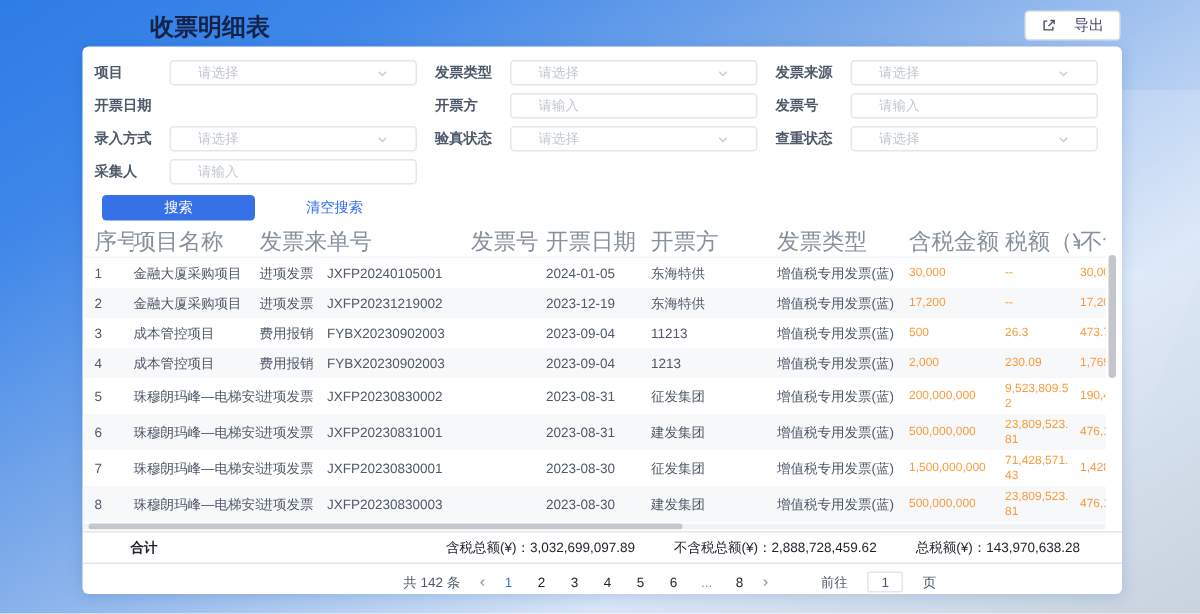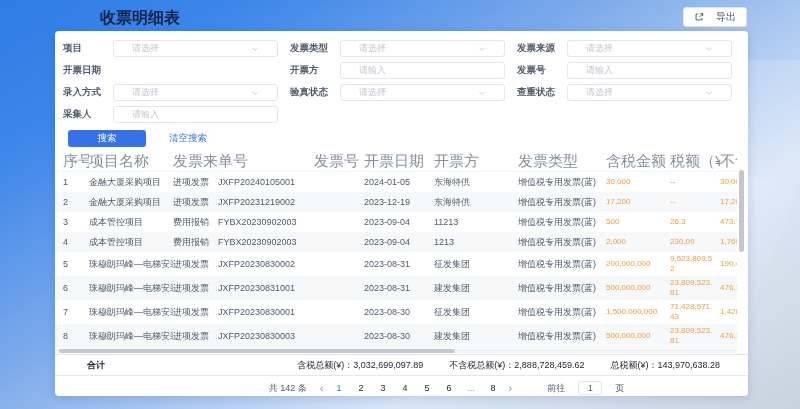--- a/index.html
+++ b/index.html
@@ -26,22 +26,22 @@
   .f-label { width:42px; text-align:left; margin-right:8px; font-size:9.5px; color:#4E5969; flex-shrink:0; white-space:nowrap;font-weight:bold; }
   .f-control { flex:1; height:17px; border:1px solid #E5E6EB; border-radius:3px; display:flex; align-items:center;
     padding:0 18px; font-size:9px; background:#fff; min-width:0; cursor:pointer; }
   .ph { color:#C2C7CF; white-space:nowrap; overflow:hidden; }
   .chev { margin-left:auto; flex-shrink:0; }
   .dph { flex:1; text-align:center; }
   .sep { color:#4E5969; margin:0 4px; flex-shrink:0; }
   .cal { flex-shrink:0; margin-right:4px; }
 
   .filter-actions { margin:7px 0 0 13px; display:flex; align-items:center; }
-  .search-btn { width:78px; height:17px; background:#3671E8; color:#fff; border:none; border-radius:3px; font-size:9.5px; cursor:pointer; }
-  .clear-btn { margin-left:23px; background:none; border:none; color:#3671E8; font-size:9.5px; cursor:pointer; }
+  .search-btn { width:102px; height:17px; background:#3671E8; color:#fff; border:none; border-radius:3px; font-size:9.5px; cursor:pointer; }
+  .clear-btn { margin-left:34px; background:none; border:none; color:#3671E8; font-size:9.5px; cursor:pointer; }
 
   
   .table-wrap { position:relative; margin-top:5px; width:682px; overflow:hidden; }
   .t-inner { width:760px; }
   .t-row { display:flex; align-items:center; min-height:20px; padding-left:8px; }
   .t-row.tall { min-height:24px; }
   .t-header { min-height:17px; border-bottom:1px solid #F2F3F5; }
   .t-header .cell { color:#86909C; font-size:15px; }
   .zebra { background:#F7F8FA; }
   .cell { flex-shrink:0; font-size:9px; color:#4E5969; padding-right:6px; overflow:hidden; white-space:nowrap; }

